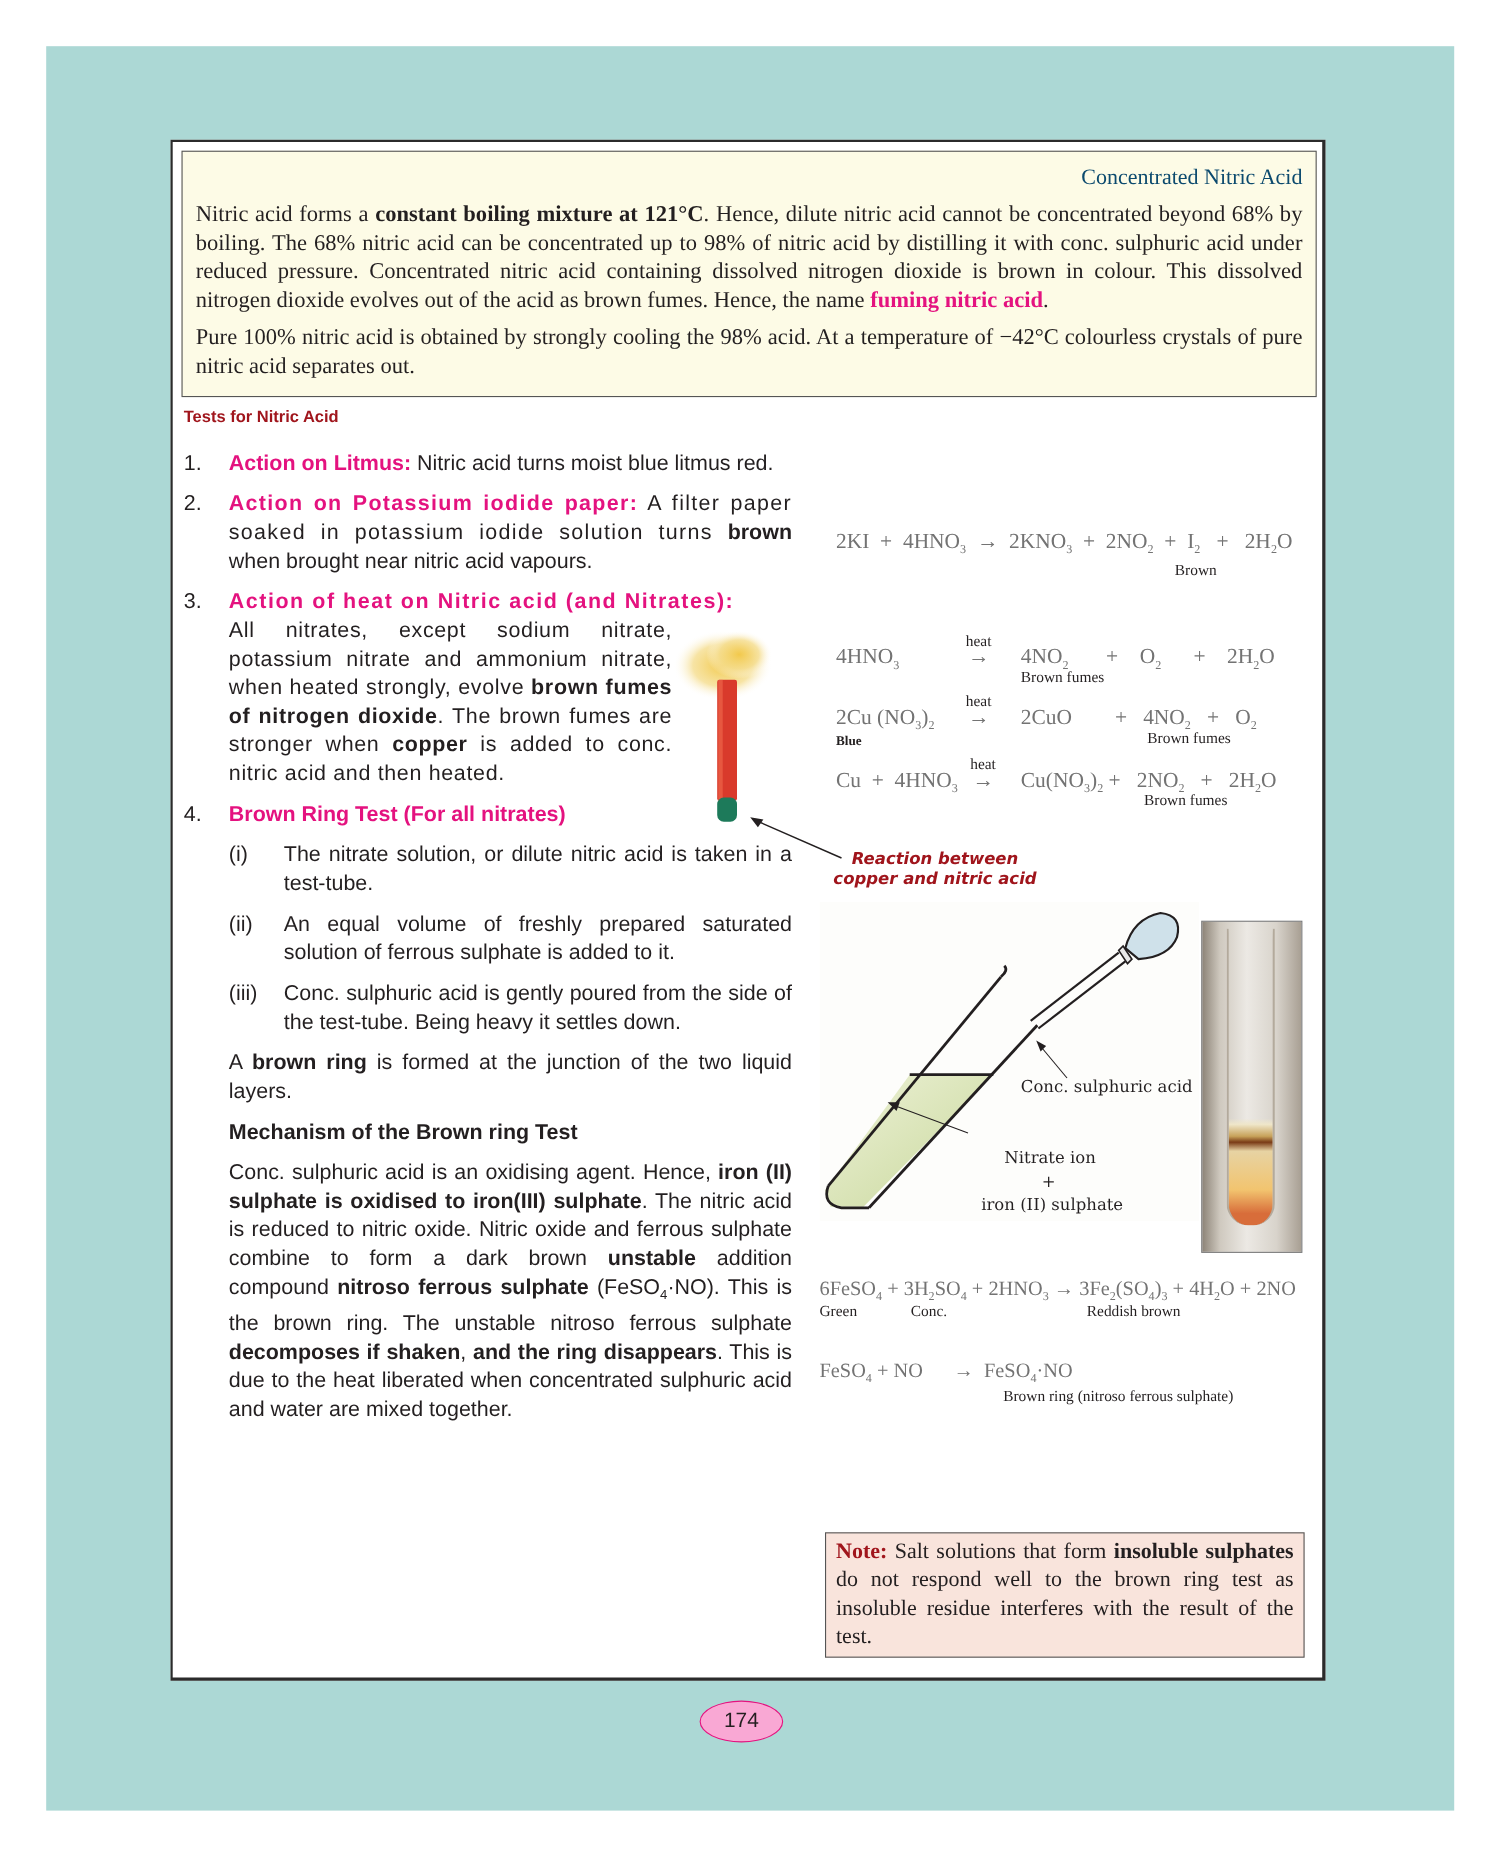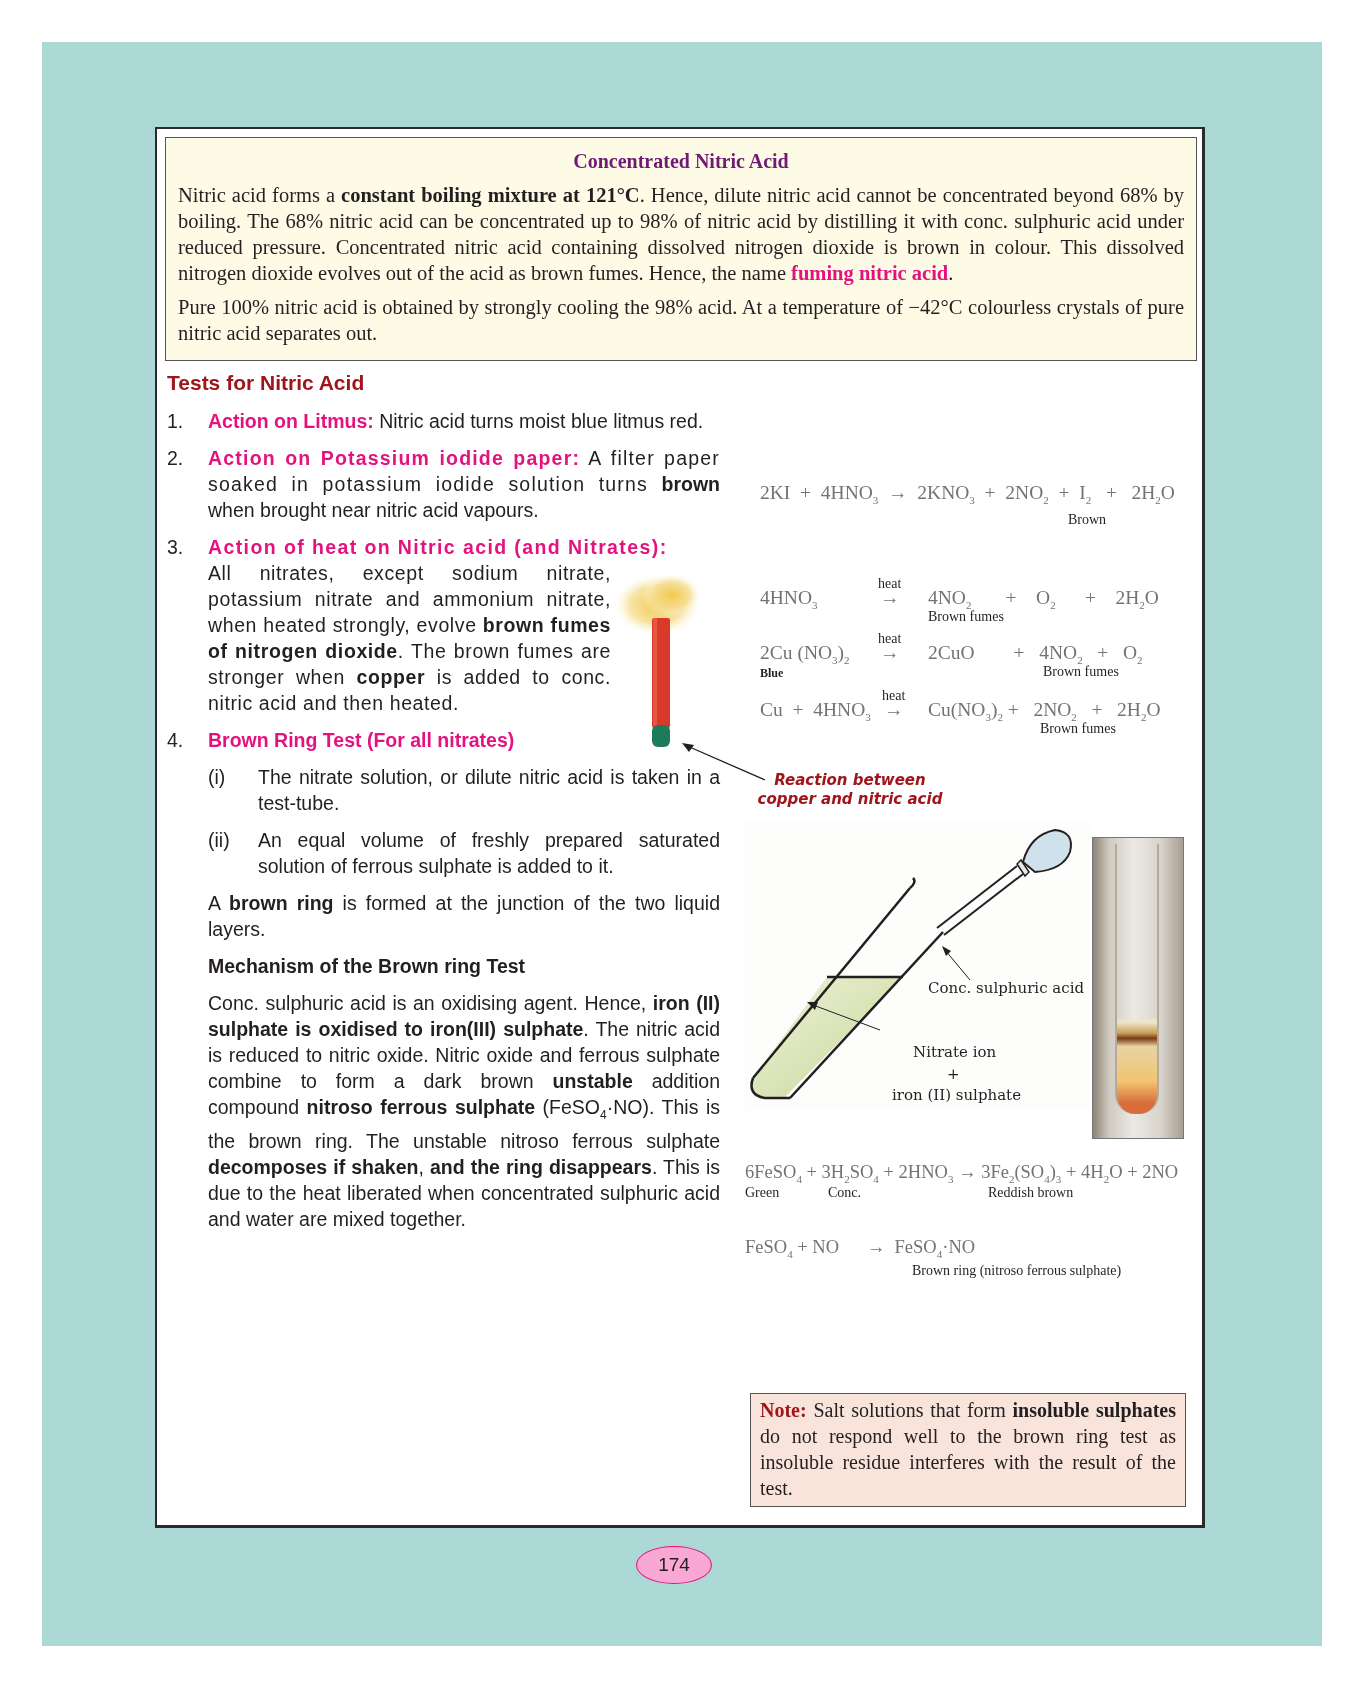--- a/index.html
+++ b/index.html
@@ -1,25 +1,25 @@
 <!DOCTYPE html>
 <html><head>
 <meta charset="utf-8">
 <style>
   html,body{margin:0;padding:0;background:#ffffff;}
   body{width:1366px;height:1690px;position:relative;overflow:hidden;font-family:"Liberation Sans",sans-serif;color:#231f20;}
   .bg{position:absolute;left:42px;top:42px;width:1280px;height:1604px;background:#acd8d5;}
   .frame{position:absolute;left:155px;top:127px;width:1050px;height:1401px;background:#fff;border:3px solid #2b2b2b;border-left-width:2px;border-top-width:2px;box-sizing:border-box;}
   .box{position:absolute;left:165px;top:137px;width:1032px;height:224px;background:#fdfbe6;border:1.5px solid #555;box-sizing:border-box;font-family:"Liberation Serif",serif;font-size:20.5px;line-height:26px;padding:0 12px 0 12px;text-align:justify;}
-  .box h2{margin:10px 0 8px 0;text-align:center;font-size:20px;color:#701a75;font-weight:bold;}
+  .box h2{margin:10px 0 8px 0;text-align:right;font-size:20px;color:#0c4a6e;font-weight:normal;}
   .box p{margin:0 0 8px 0;}
   .b{font-weight:bold;}
   .pink{color:#e4127f;font-weight:bold;}
   .dred{color:#a0151c;font-weight:bold;}
-  .sect{position:absolute;left:167px;top:371px;font-size:21px;font-weight:bold;color:#a0151c;margin:0;}
+  .sect{position:absolute;left:167px;top:371px;font-size:15px;font-weight:bold;color:#a0151c;margin:0;}
   .col{position:absolute;left:167px;top:408px;width:553px;font-size:19.5px;line-height:26px;}
   .item{position:relative;padding-left:41px;margin-bottom:11px;text-align:justify;}
   .item .num{position:absolute;left:0;top:0;}
   .item3body{width:403px;text-align:justify;letter-spacing:0.6px;}
   .sub{position:relative;padding-left:50px;margin:0 0 11px 41px;text-align:justify;}
   .sub .rn{position:absolute;left:0;top:0;}
   .para{margin:0 0 11px 41px;text-align:justify;}
   .spaced{letter-spacing:1.2px;}
   .eq{position:absolute;font-family:"Liberation Serif",serif;font-size:19.5px;color:#737373;white-space:nowrap;}
   .eq sub{font-size:11px;}
@@ -61,20 +61,21 @@
     <span class="num">3.</span>
     <div class="pink" style="letter-spacing:1.4px;white-space:nowrap;">Action of heat on Nitric acid (and Nitrates):</div>
     <div class="item3body"><span>All nitrates, except sodium nitrate, potassium nitrate and ammonium nitrate, when heated strongly, evolve </span><span class="b">brown fumes of nitrogen dioxide</span><span>. The brown fumes are stronger when </span><span class="b">copper</span><span> is added to conc. nitric acid and then heated.</span></div>
   </div>
   <div class="item">
     <span class="num">4.</span>
     <span class="pink">Brown Ring Test (For all nitrates)</span>
   </div>
   <div class="sub"><span class="rn">(i)</span><span>The nitrate solution, or dilute nitric acid is taken in a test-tube.</span></div>
   <div class="sub"><span class="rn">(ii)</span><span>An equal volume of freshly prepared saturated solution of ferrous sulphate is added to it.</span></div>
+  <div class="sub"><span class="rn">(iii)</span><span>Conc. sulphuric acid is gently poured from the side of the test-tube. Being heavy it settles down.</span></div>
   <div class="para"><span>A </span><span class="b">brown ring</span><span> is formed at the junction of the two liquid layers.</span></div>
   <div class="para b">Mechanism of the Brown ring Test</div>
   <div class="para"><span>Conc. sulphuric acid is an oxidising agent. Hence, </span><span class="b">iron (II) sulphate is oxidised to iron(III) sulphate</span><span>. The nitric acid is reduced to nitric oxide. Nitric oxide and ferrous sulphate combine to form a dark brown </span><span class="b">unstable</span><span> addition compound </span><span class="b">nitroso ferrous sulphate</span><span> (FeSO</span><sub style="font-size:12px;">4</sub><span>·NO). This is the brown ring. The unstable nitroso ferrous sulphate </span><span class="b">decomposes if shaken</span><span>, </span><span class="b">and the ring disappears</span><span>. This is due to the heat liberated when concentrated sulphuric acid and water are mixed together.</span></div>
 </div>
 
 <div class="eq" style="left:760px;top:482px;">2KI &nbsp;+ &nbsp;4HNO<sub>3</sub> &nbsp;→ &nbsp;2KNO<sub>3</sub> &nbsp;+ &nbsp;2NO<sub>2</sub> &nbsp;+ &nbsp;I<sub>2</sub> &nbsp;&nbsp;+ &nbsp;&nbsp;2H<sub>2</sub>O</div>
 <div class="lbl" style="left:1068px;top:512px;">Brown</div>
 
 <div class="heat" style="left:878px;top:576px;">heat</div>
 <div class="eq" style="left:760px;top:587px;">4HNO<sub>3</sub></div>

